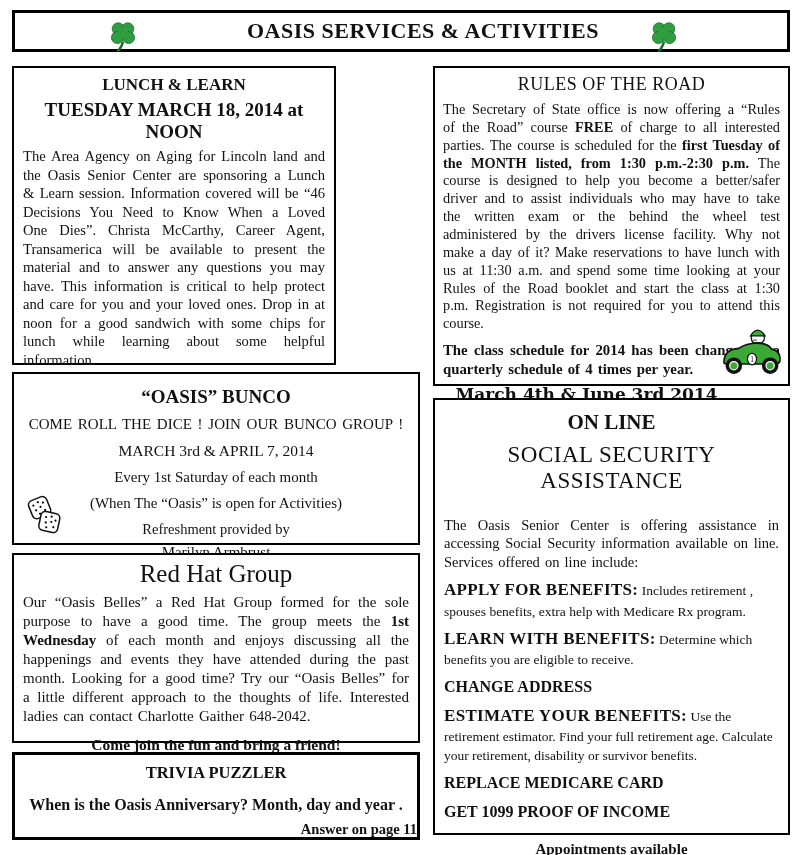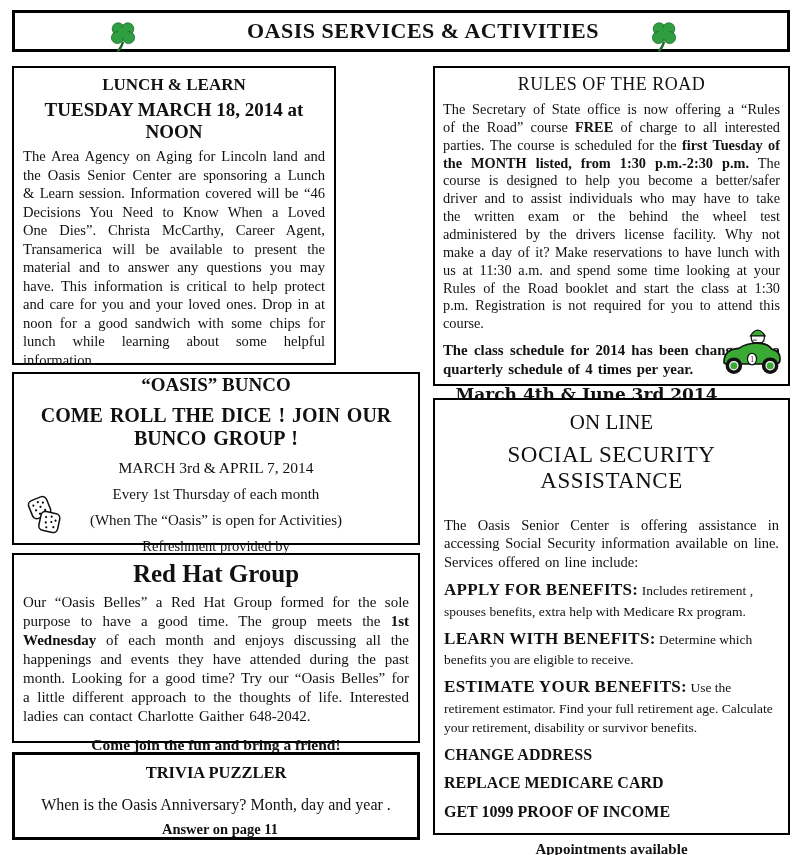--- a/index.html
+++ b/index.html
@@ -17,46 +17,46 @@
   .b{font-weight:bold;}
   h3{margin:0;padding:0;font-weight:bold;}
   p{margin:0;padding:0;}
   
   .ll-title{font-size:17px;margin-top:7px;}
   .ll-sub{font-size:19px;margin-top:4px;}
   .ll-body{font-size:14.6px;line-height:1.27;margin:4px 9px 0 9px;}
   .ll-rem{font-size:15px;margin-top:9px;}
   .ll-cta{font-size:15.5px;line-height:1.3;margin:7px 9px 0 9px;word-spacing:4px;}
   
-  .bu-title{font-size:19px;margin-top:0;}
-  .bu-l1{font-size:20px;font-weight:bold;margin-top:8px;word-spacing:2px;}
+  .bu-title{font-size:19px;margin-top:12px;}
+  .bu-l1{font-size:15px;font-weight:normal;margin-top:8px;word-spacing:2px;}
   .bu-l2{font-size:15.5px;font-weight:normal;margin-top:9px;}
   .bu-l3{font-size:15px;margin-top:9px;}
   .bu-l4{font-size:15px;margin-top:9px;}
   .bu-l5{font-size:14.5px;margin-top:9px;}
   .bu-l6{font-size:15px;margin-top:6px;}
   .dice{position:absolute;left:10px;bottom:4px;}
   
-  .rh-title{font-size:25px;font-weight:bold;margin-top:5px;}
+  .rh-title{font-size:25px;font-weight:normal;margin-top:5px;}
   .rh-body{font-size:15px;line-height:1.27;margin:5px 9px 0 9px;}
   .rh-l1{font-size:15.5px;font-weight:bold;margin-top:10px;}
   .rh-l2{font-size:16px;font-weight:bold;margin-top:9px;}
   
   .tv-title{font-size:16.5px;margin-top:8px;}
-  .tv-q{font-size:16px;font-weight:normal;margin-top:13px;}
-  .tv-a{font-size:14.5px;font-weight:bold;margin:7px 0 0 8px;text-align:center;}
+  .tv-q{font-size:16px;font-weight:bold;margin-top:13px;}
+  .tv-a{font-size:14.5px;font-weight:bold;margin:7px 0 0 8px;text-align:right;}
   
   .ru-title{font-size:18px;font-weight:normal;margin-top:6px;letter-spacing:.5px;}
   .ru-body{font-size:14.3px;line-height:1.25;margin:6px 8px 0 8px;}
   .ru-note{font-size:14.8px;font-weight:bold;line-height:1.25;margin:8px 8px 0 8px;}
   .ru-dates{font-size:17px;font-weight:bold;margin-top:6px;
             font-family:"DejaVu Serif","Liberation Serif",serif;padding-right:50px;}
   .car{position:absolute;right:3px;bottom:2px;}
   
-  .ss-t1{font-size:21px;font-weight:normal;margin-top:10px;}
+  .ss-t1{font-size:21px;font-weight:bold;margin-top:10px;}
   .ss-t2{font-size:23px;font-weight:normal;margin-top:7px;letter-spacing:.5px;}
   .ss-intro{font-size:14.5px;line-height:1.27;margin:22px 9px 0 9px;}
   .ss-item{margin:9px 9px 0 9px;line-height:1.2;}
   .ss-lab{font-size:17px;font-weight:bold;letter-spacing:.3px;}
   .ss-lab-sm{font-size:16px;font-weight:bold;}
   .ss-desc{font-size:13.5px;}
   .ss-app1{font-size:15px;font-weight:bold;margin-top:20px;}
 </style>
 </head>
 <body>
@@ -96,21 +96,21 @@
     <h3 class="ctr ll-sub">TUESDAY MARCH 18, 2014 at NOON</h3>
     <p class="just ll-body">The Area Agency on Aging for Lincoln land and the Oasis Senior Center are sponsoring a Lunch &amp; Learn session. Information covered will be “46 Decisions You Need to Know When a Loved One Dies”. Christa McCarthy, Career Agent, Transamerica will be available to present the material and to answer any questions you may have. This information is critical to help protect and care for you and your loved ones. Drop in at noon for a good sandwich with some chips for lunch while learning about some helpful information.</p>
     <p class="ctr b ll-rem">REMEMBER</p>
     <p class="just b ll-cta">MARCH 18, 2014 at NOON BE SURE TO CALL THE AREA AGENCY TO RESERVE A SPOT at 217-787-9234 OR 800-252-2918</p>
   </div>
 
   <div class="box" style="left:12px;top:372px;width:408px;height:173px;">
     <h3 class="ctr bu-title">“OASIS” BUNCO</h3>
     <p class="ctr bu-l1">COME ROLL THE DICE !    JOIN OUR BUNCO GROUP !</p>
     <p class="ctr bu-l2">MARCH 3rd &amp; APRIL 7, 2014</p>
-    <p class="ctr bu-l3">Every 1st Thursday of each month</p>
+    <p class="ctr bu-l3">Every 1st Saturday of each month</p>
     <p class="ctr bu-l4">(When The “Oasis” is open for Activities)</p>
     <p class="ctr bu-l5">Refreshment provided by</p>
     <p class="ctr bu-l6">Marilyn Armbrust</p>
     <span class="dice">
       <svg width="46" height="42" viewBox="0 0 60 54">
         <g transform="rotate(-22 21 19)">
           <rect x="8" y="6" width="25" height="25" rx="6" fill="#fff" stroke="#111" stroke-width="2"></rect>
           <circle cx="14" cy="13" r="1.4"></circle>
             <circle cx="21" cy="11" r="1.4"></circle>
             <circle cx="27" cy="14" r="1.4"></circle>
@@ -172,22 +172,22 @@
     </span>
   </div>
 
   <div class="box" style="left:433px;top:398px;width:357px;height:437px;">
     <h3 class="ctr ss-t1">ON LINE</h3>
     <h3 class="ctr ss-t2">SOCIAL SECURITY ASSISTANCE</h3>
     <p class="just ss-intro">The Oasis Senior Center is offering assistance in accessing Social Security information available on line.  Services offered on line include:</p>
 
     <p class="ss-item"><span class="ss-lab">APPLY FOR BENEFITS:</span><span class="ss-desc">  Includes retirement , spouses benefits, extra help with Medicare Rx program.</span></p>
     <p class="ss-item"><span class="ss-lab">LEARN WITH BENEFITS:</span><span class="ss-desc">  Determine which benefits you are eligible to receive.</span></p>
+    <p class="ss-item"><span class="ss-lab-sm">CHANGE ADDRESS</span></p>
     <p class="ss-item"><span class="ss-lab">ESTIMATE YOUR BENEFITS:</span><span class="ss-desc">  Use the retirement estimator. Find your full retirement age. Calculate your      retirement, disability or survivor benefits.</span></p>
-    <p class="ss-item"><span class="ss-lab-sm">CHANGE ADDRESS</span></p>
     <p class="ss-item"><span class="ss-lab-sm">REPLACE MEDICARE CARD</span></p>
     <p class="ss-item"><span class="ss-lab-sm">GET 1099 PROOF OF INCOME</span></p>
 
     <p class="ctr ss-app1">Appointments available</p>
 
   </div>
 
 </div>
 
 </body></html>

